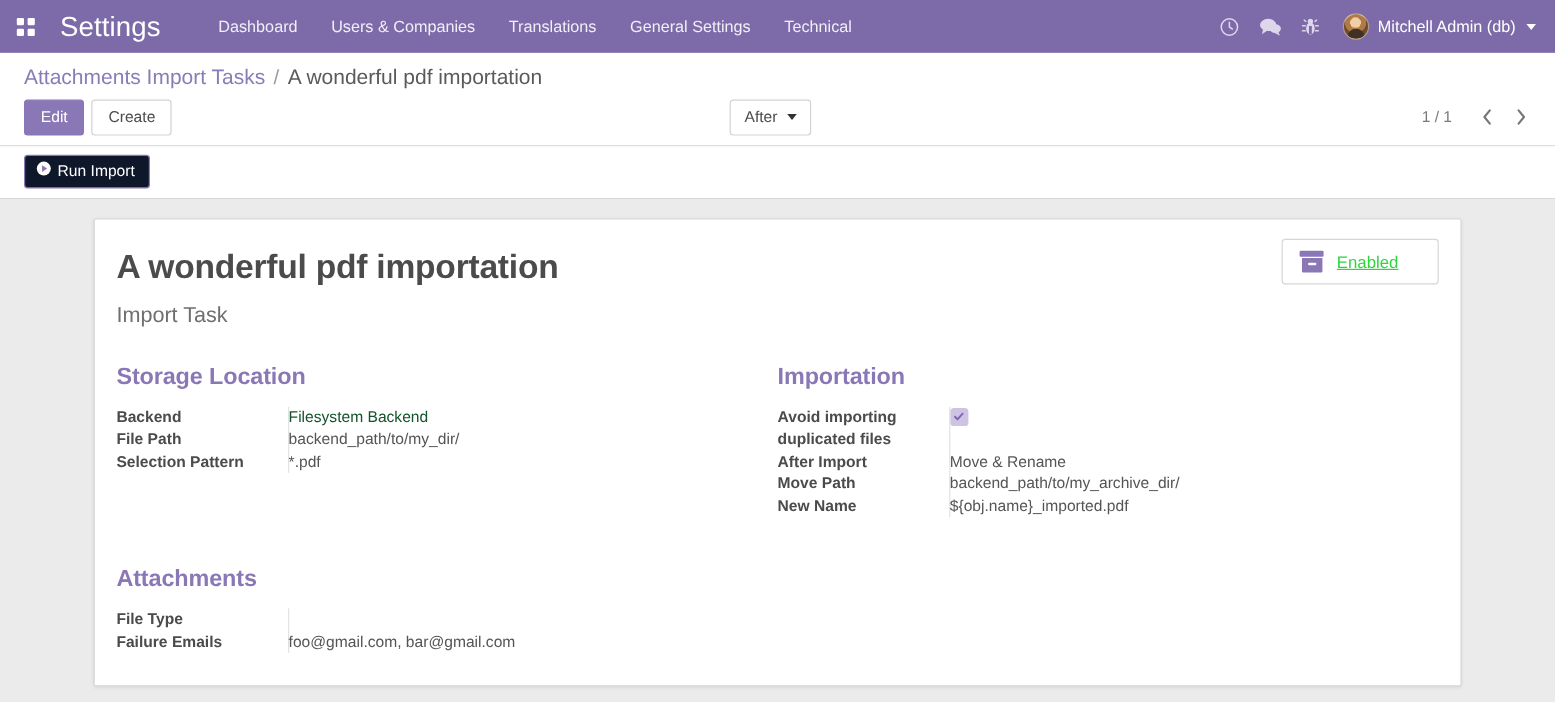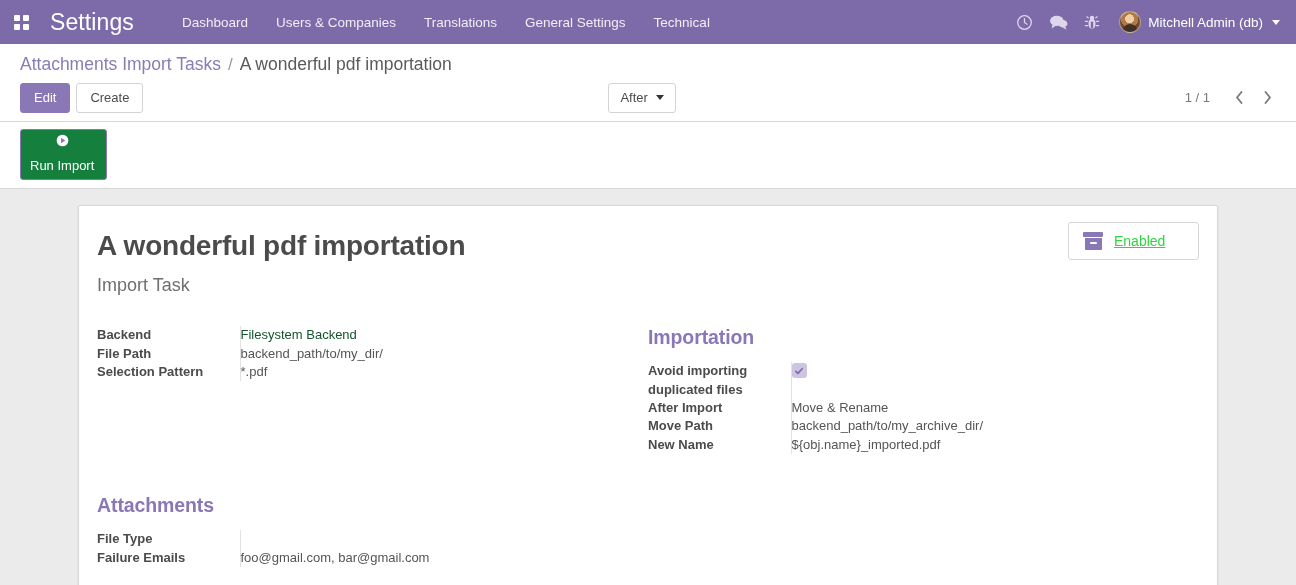--- a/index.html
+++ b/index.html
@@ -233,32 +233,31 @@
 
   
   .statusbar-row {
     background: #ffffff;
     padding: 7px 20px 8px 20px;
     border-bottom: 1px solid #d8d8d8;
     display: flex;
     align-items: center;
   }
   .btn-run {
-    background: #15803d;
+    background: #0f172a;
     border: 1px solid #8a77b6;
     color: #ffffff;
     border-radius: 3px;
     font-size: 13px;
     padding: 4px 12px 4px 9px;
     cursor: pointer;
     display: inline-flex;
-    align-items: center;
+    align-items: flex-end;
     gap: 5px;
     line-height: 1.4;
-    flex-direction: column;
   }
 
   
   .sheet-bg {
     padding: 16px 0 0 0;
     height: calc(585px - 44px - 80px - 38px);
     overflow: hidden;
   }
   .sheet {
     width: 1140px;
@@ -513,20 +512,21 @@
             <span class="body"></span>
             <span class="slot"></span>
         </span>
         <span class="stat-label">Enabled</span>
       </div>
     </div>
 
     <div class="groups">
 
       <div class="group-col">
+        <div class="group-title">Storage Location</div>
         <table class="fields">
           <tbody>
               <tr>
             <td class="fl">Backend</td>
             <td class="fv">
               <span class="link-val">Filesystem Backend</span>
             </td>
           </tr>
           <tr>
             <td class="fl">File Path</td>

